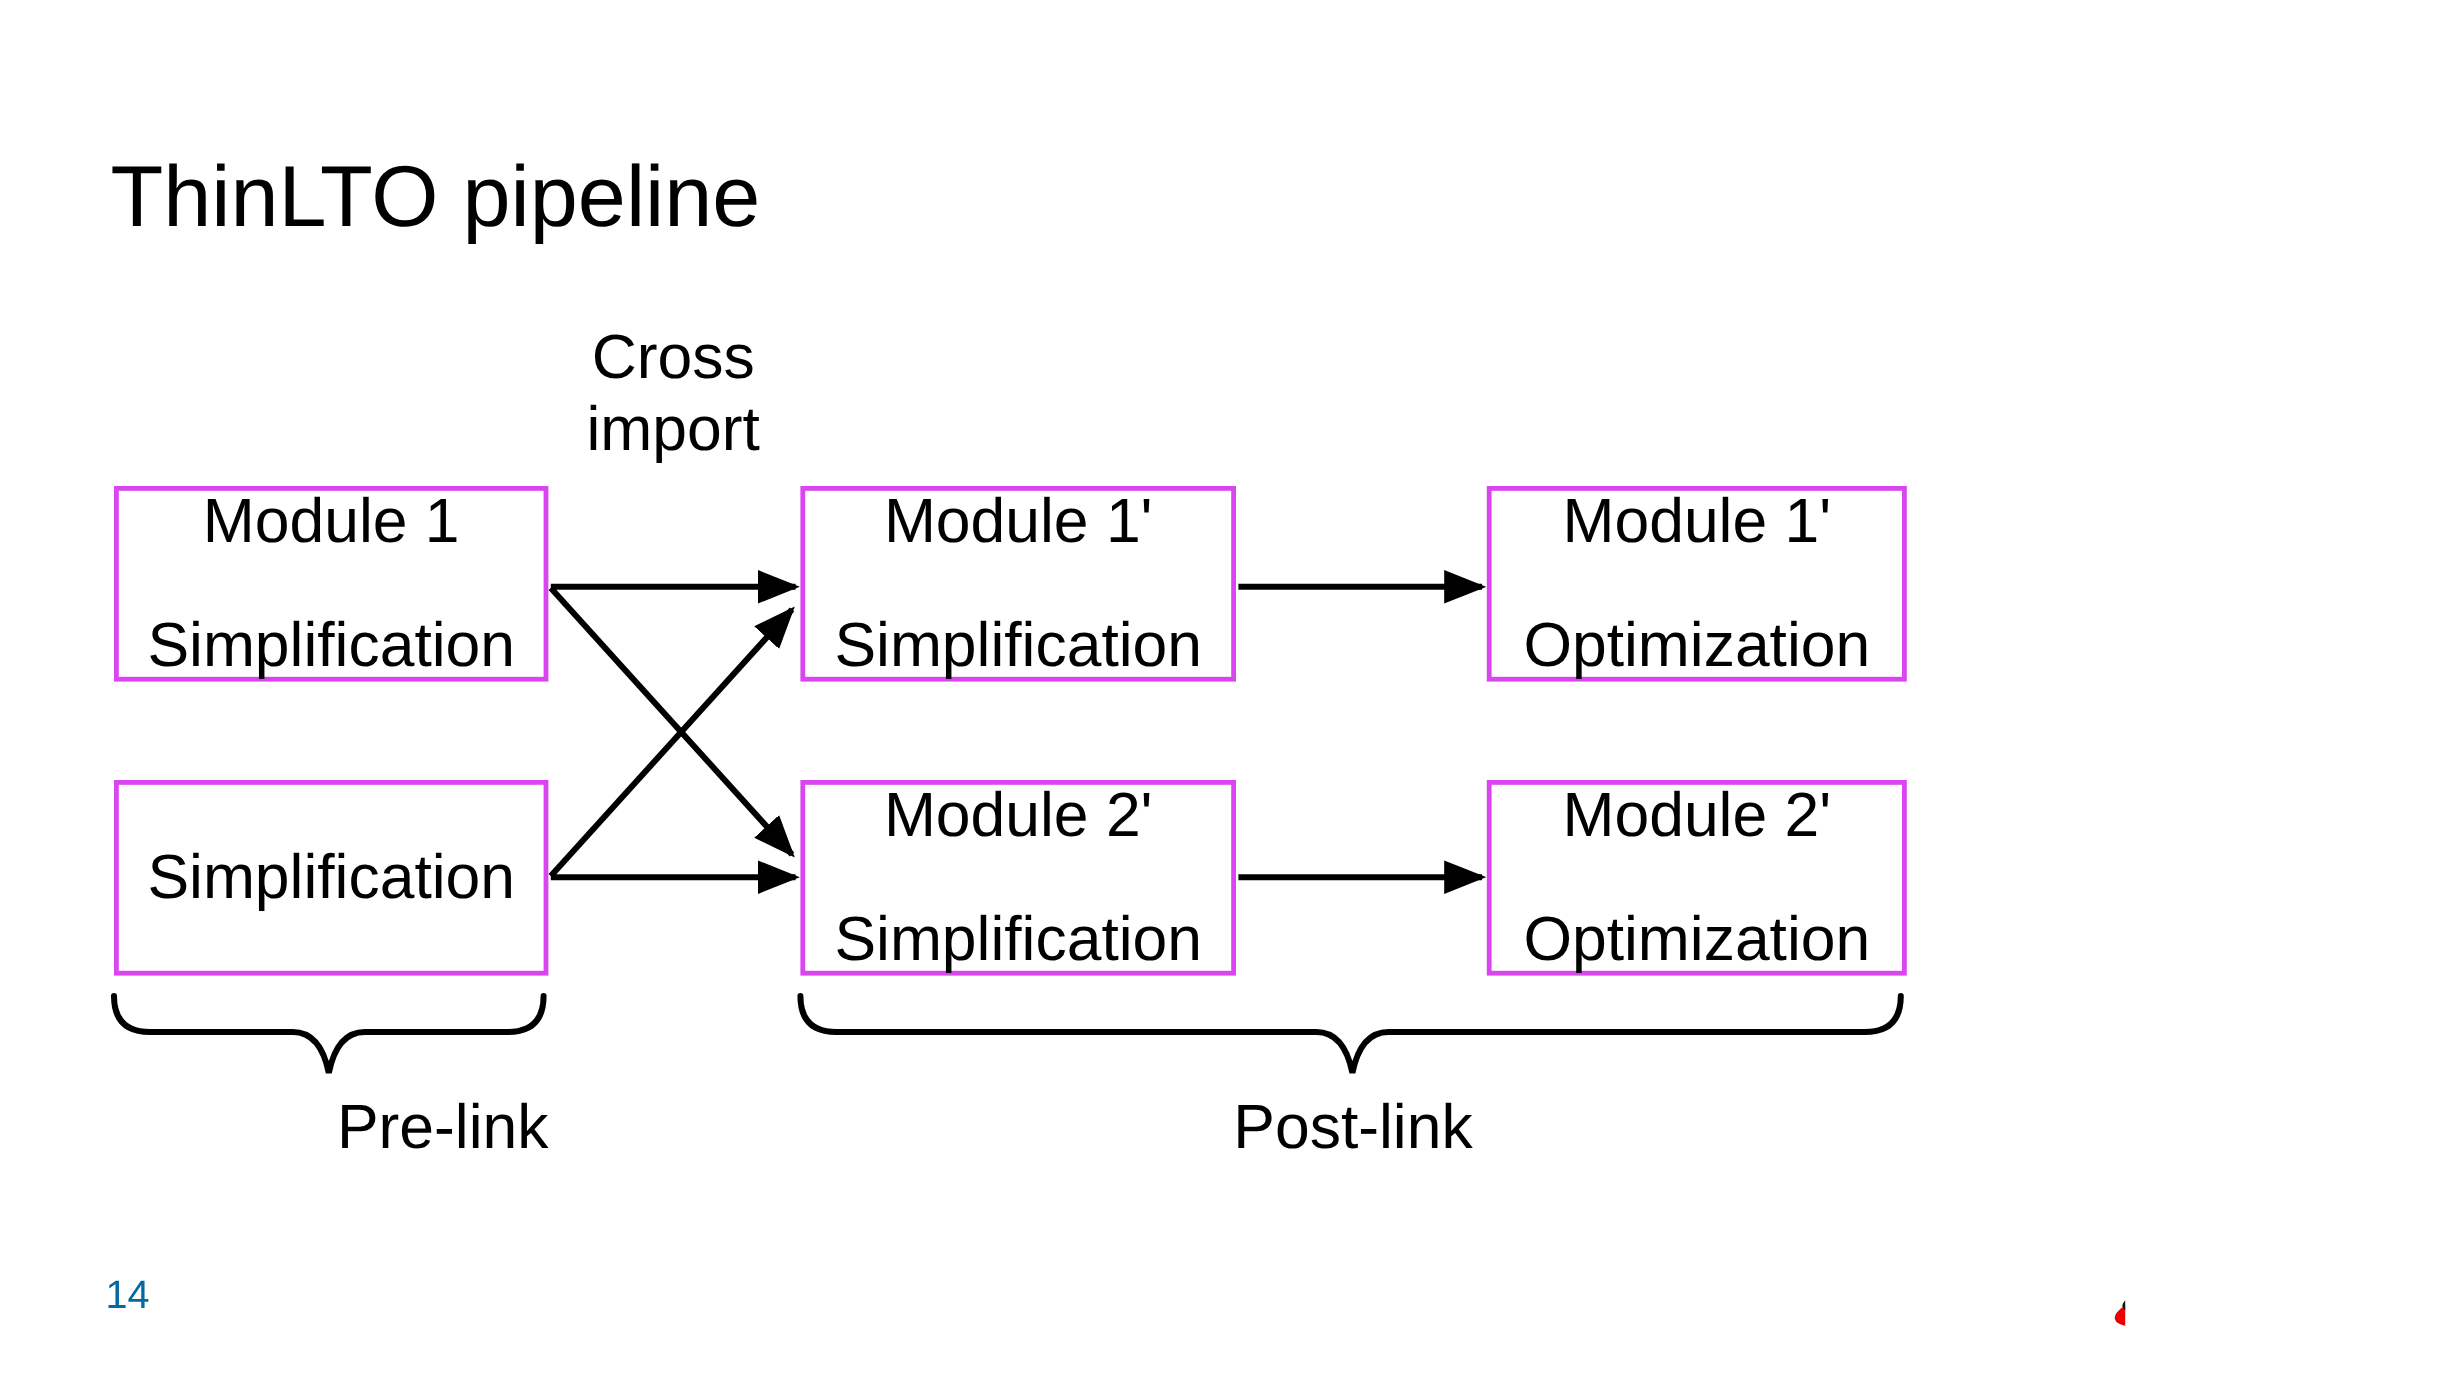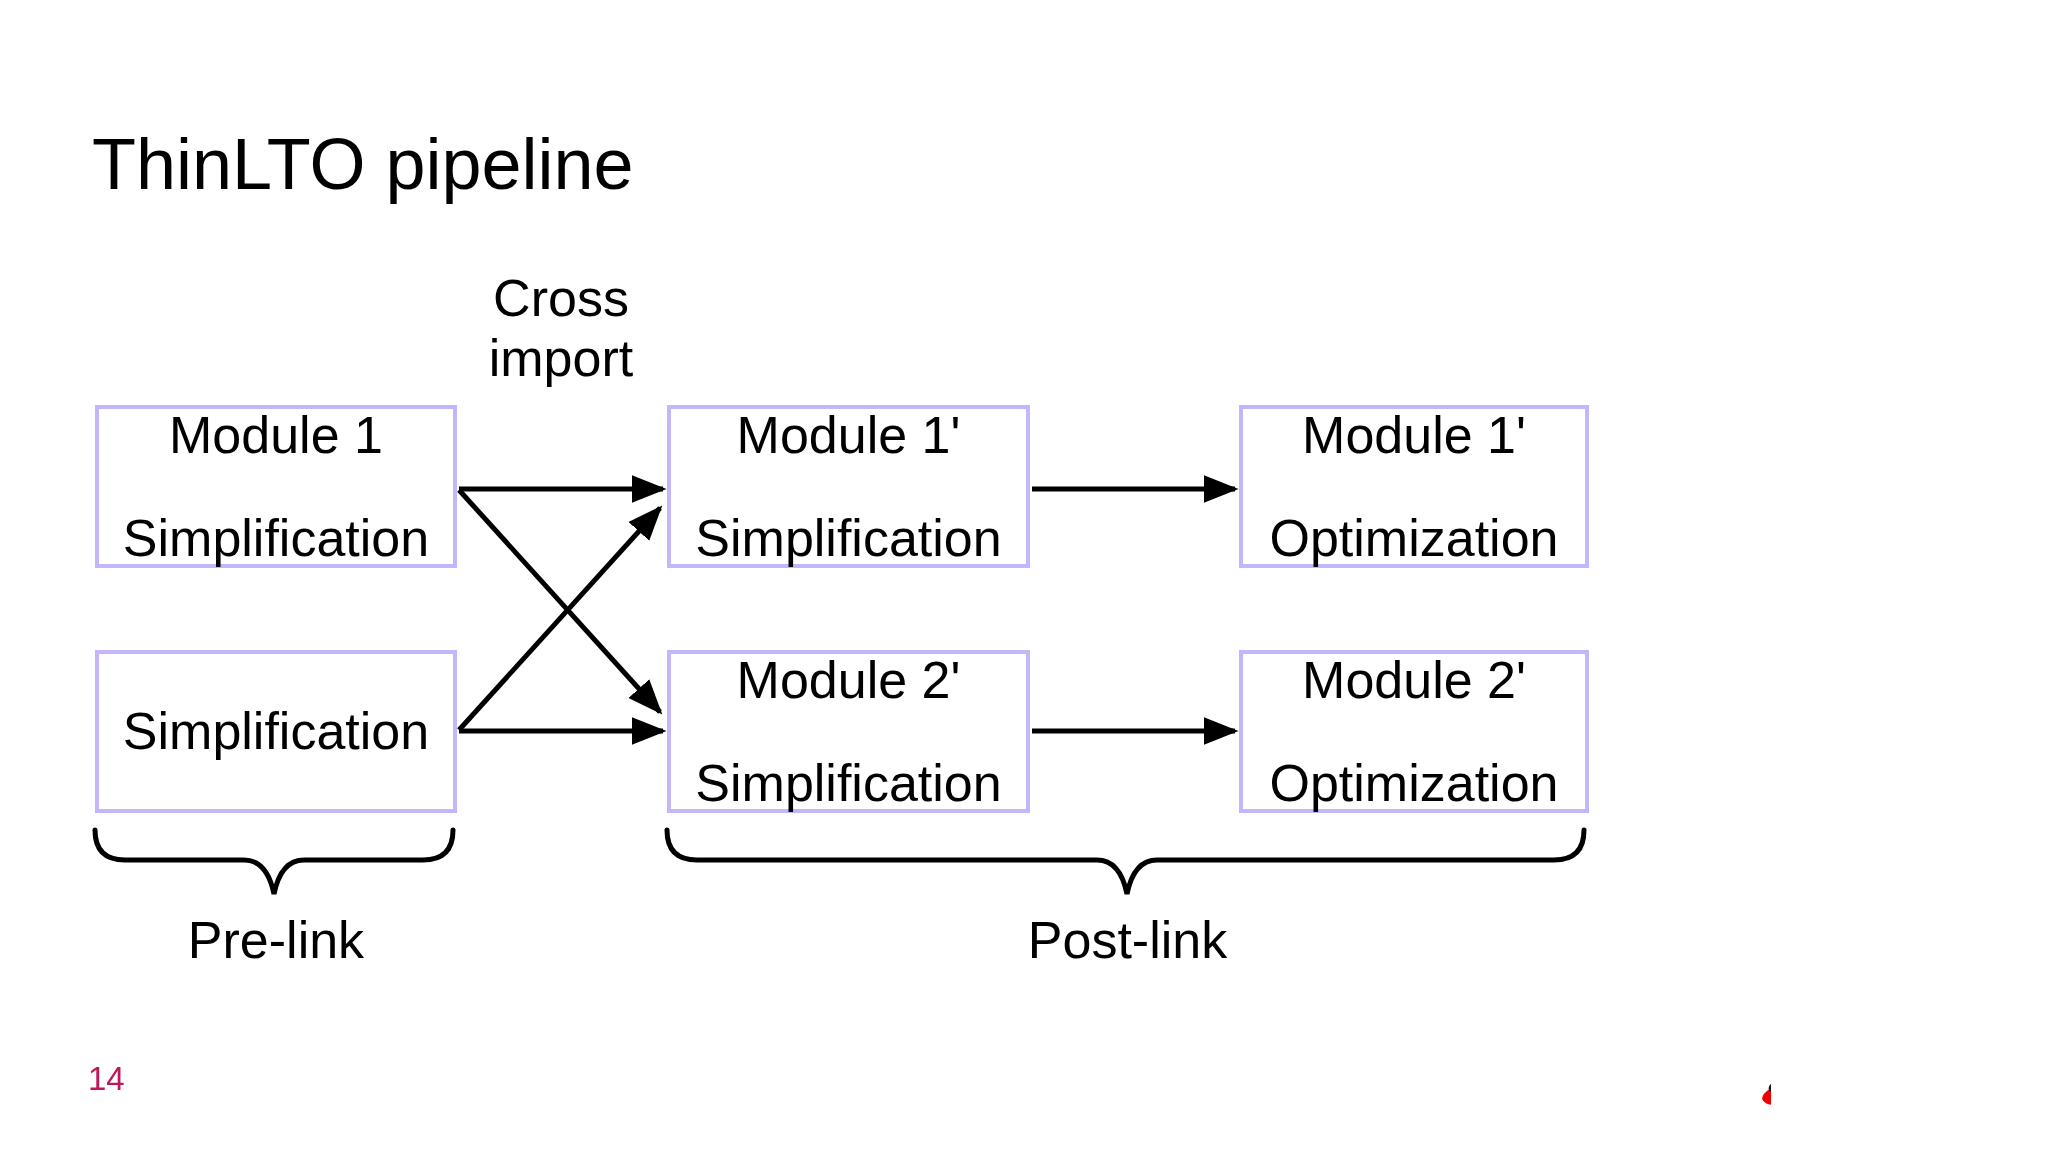--- a/index.html
+++ b/index.html
@@ -30,21 +30,21 @@
     text-align: center;
     font-size: 52px;
     line-height: 60px;
     color: #000000;
   }
   .cross-import span { display: block; }
   .box {
     position: absolute;
     width: 362px;
     height: 163px;
-    border: 4px solid #c4b5fd;
+    border: 4px solid #d946ef;
     background: #ffffff;
     box-sizing: border-box;
     display: flex;
     flex-direction: column;
     align-items: center;
     justify-content: center;
     font-size: 52px;
     line-height: 61px;
     text-align: center;
     white-space: nowrap;
@@ -65,29 +65,29 @@
     pointer-events: none;
   }
   .phase-label {
     position: absolute;
     top: 910px;
     text-align: center;
     font-size: 52px;
     line-height: 60px;
     color: #000000;
   }
-  .pre-link  { left: 95px;  width: 362px; }
+  .pre-link  { left: 95px;  width: 362px; text-align: right; }
   .post-link { left: 667px; width: 921px; }
   .page-number {
     position: absolute;
     left: 88px;
     top: 1060px;
     font-size: 33px;
     line-height: 38px;
-    color: #be185d;
+    color: #0369a1;
   }
   .logo {
     position: absolute;
     left: 1754px;
     top: 1042px;
     height: 72px;
     display: flex;
     align-items: center;
   }
   .logo-hat { width: 80px; height: 68px; }

